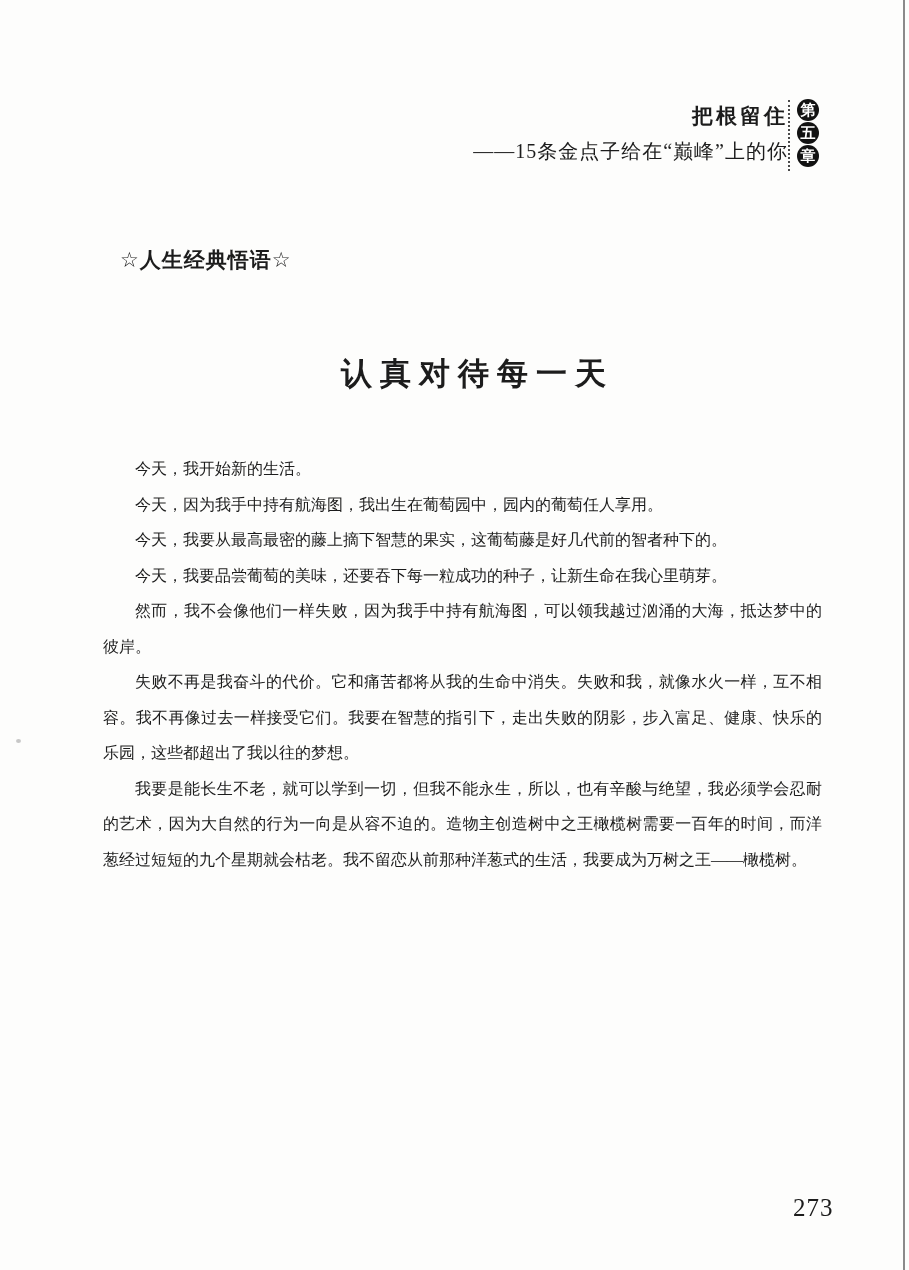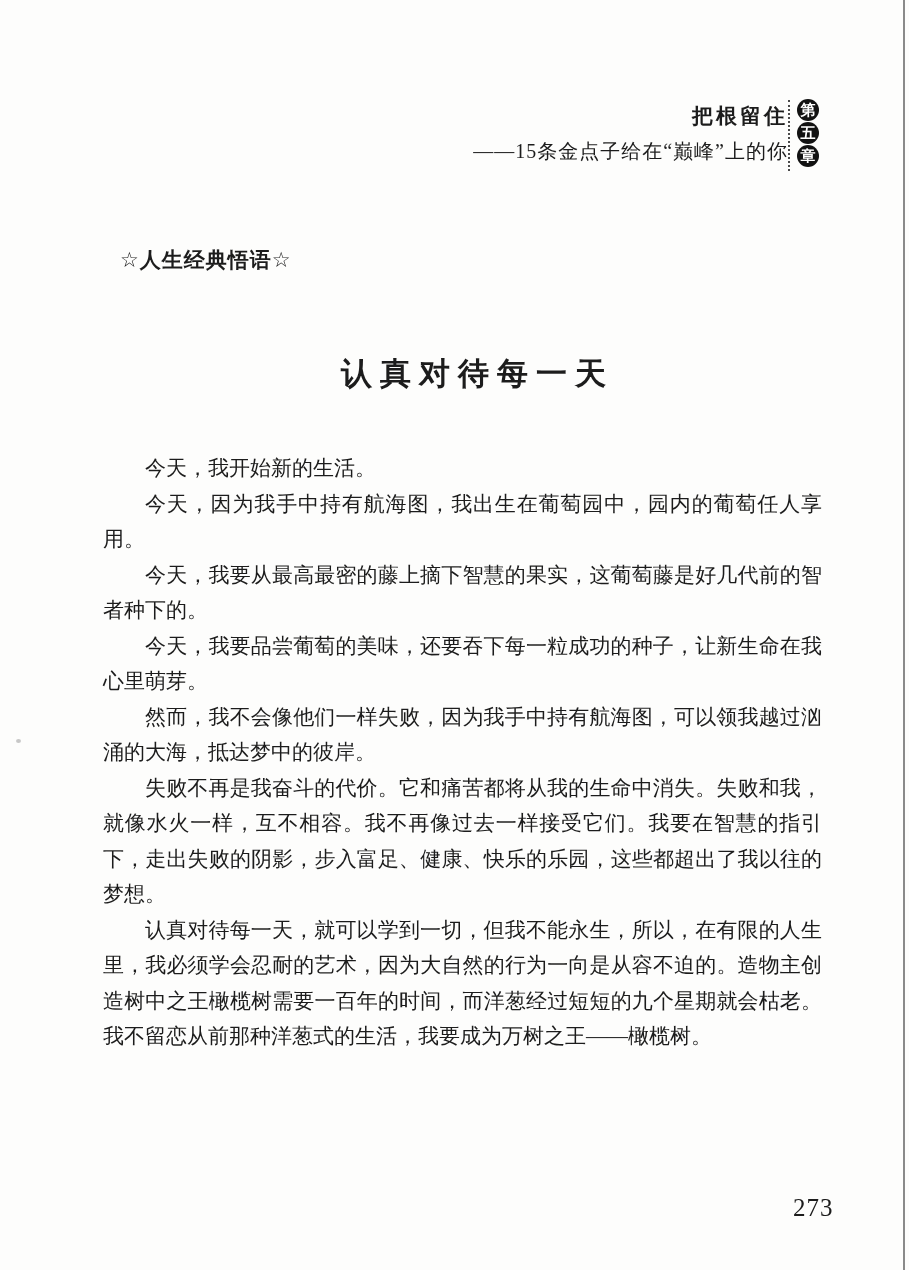--- a/index.html
+++ b/index.html
@@ -107,21 +107,21 @@
     font-weight: bold;
     letter-spacing: 8px;
     line-height: 1.3;
   }
   
   .article-body {
     position: absolute;
     left: 103px;
     top: 451px;
     width: 719px;
-    font-size: 21px;
+    font-size: 16px;
     line-height: 35.5px;
     text-align: justify;
   }
   .article-body p {
     margin: 0;
     text-indent: 2em;
   }
   
   .page-number {
     position: absolute;
@@ -157,18 +157,18 @@
 
   <h1 class="article-title">认真对待每一天</h1>
 
   <main class="article-body">
       <p>今天，我开始新的生活。</p>
       <p>今天，因为我手中持有航海图，我出生在葡萄园中，园内的葡萄任人享用。</p>
       <p>今天，我要从最高最密的藤上摘下智慧的果实，这葡萄藤是好几代前的智者种下的。</p>
       <p>今天，我要品尝葡萄的美味，还要吞下每一粒成功的种子，让新生命在我心里萌芽。</p>
       <p>然而，我不会像他们一样失败，因为我手中持有航海图，可以领我越过汹涌的大海，抵达梦中的彼岸。</p>
       <p>失败不再是我奋斗的代价。它和痛苦都将从我的生命中消失。失败和我，就像水火一样，互不相容。我不再像过去一样接受它们。我要在智慧的指引下，走出失败的阴影，步入富足、健康、快乐的乐园，这些都超出了我以往的梦想。</p>
-      <p>认真对待每一天，就可以学到一切，但我不能永生，所以，在有限的人生里，我必须学会忍耐的艺术，因为大自然的行为一向是从容不迫的。造物主创造树中之王橄榄树需要一百年的时间，而洋葱经过短短的九个星期就会枯老。我不留恋从前那种洋葱式的生活，我要成为万树之王——橄榄树。</p>
+      <p>我要是能长生不老，就可以学到一切，但我不能永生，所以，也有辛酸与绝望，我必须学会忍耐的艺术，因为大自然的行为一向是从容不迫的。造物主创造树中之王橄榄树需要一百年的时间，而洋葱经过短短的九个星期就会枯老。我不留恋从前那种洋葱式的生活，我要成为万树之王——橄榄树。</p>
     </main>
 
   <div class="page-number">273</div>
 
 </div>
 
 </body></html>

